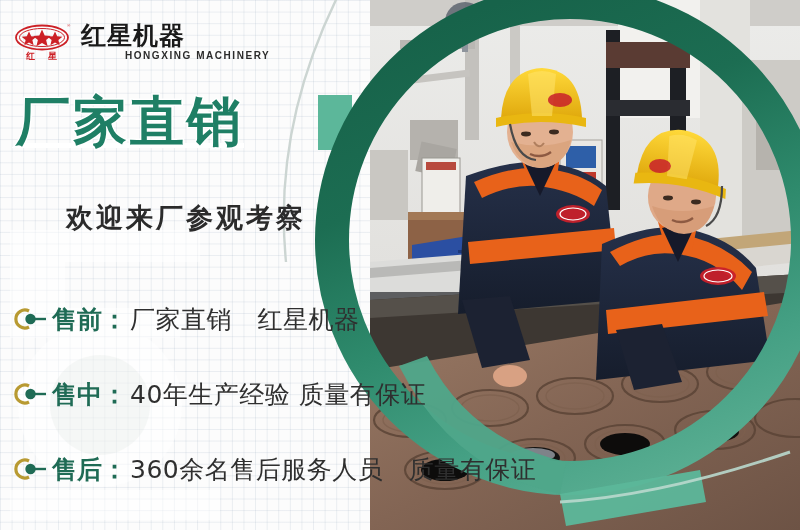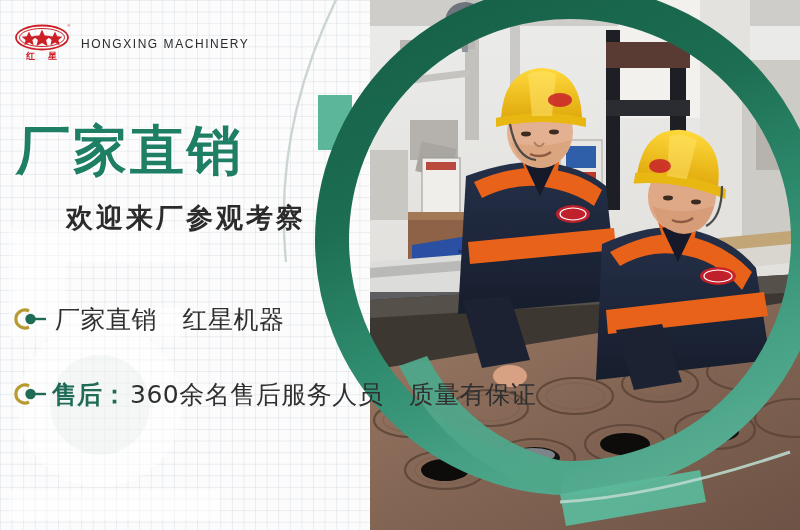--- a/index.html
+++ b/index.html
@@ -45,33 +45,35 @@
     display:flex;align-items:center;gap:9px;
   }
   .logo-mark{position:relative;width:58px;height:40px;}
   .logo-mark svg{display:block;}
   .logo-text{display:flex;flex-direction:column;line-height:1;}
   .logo-cn{
     font-family:"DejaVu Sans","Liberation Sans",sans-serif;
     font-size:25px;font-weight:700;color:#1a1a1a;letter-spacing:1px;
   }
   .logo-en{
-    font-size:12px;font-weight:400;color:#2b2b2b;
+    font-size:10px;font-weight:700;color:#2b2b2b;
     letter-spacing:1.55px;margin-top:3px;
     font-family:"Liberation Sans",sans-serif;
+    margin-left:44px;
   }
 
   .headline{
-    position:absolute;left:16px;top:124px;z-index:8;
+    position:absolute;left:16px;top:95px;z-index:8;
     font-family:"DejaVu Sans","Liberation Sans",sans-serif;
     font-size:54px;font-weight:700;color:#1f7f65;
     letter-spacing:3px;line-height:1;
     -webkit-text-stroke:2.5px #ffffff;
     paint-order:stroke fill;
     text-shadow:0 0 0 #fff;
+    text-decoration:underline;
   }
   .subhead{
     position:absolute;left:66px;top:204px;z-index:8;
     font-family:"DejaVu Sans","Liberation Sans",sans-serif;
     font-size:27px;font-weight:700;color:#2b2b2b;
     letter-spacing:3px;line-height:1;
   }
 
   .bullets{position:absolute;left:14px;top:296px;z-index:8;}
   .bullet{
@@ -326,41 +328,54 @@
           <polygon points="15,9.5 17.2,14.3 22.4,14.8 18.4,18.1 19.6,23.2 15,20.4 10.4,23.2 11.6,18.1 7.6,14.8 12.8,14.3"></polygon>
           <polygon points="28,7.5 30.7,13.4 37,14 32.1,18.1 33.6,24.3 28,21 22.4,24.3 23.9,18.1 19,14 25.3,13.4"></polygon>
           <polygon points="41,9.5 43.2,14.3 48.4,14.8 44.4,18.1 45.6,23.2 41,20.4 36.4,23.2 37.6,18.1 33.6,14.8 38.8,14.3"></polygon>
         </g>
         <text x="53" y="5" font-size="4.4" fill="#cc2026" font-family="Liberation Sans, sans-serif">®</text>
         <text x="12" y="37" font-size="9" fill="#cc2026" font-weight="bold" font-family="DejaVu Sans, sans-serif">红</text>
         <text x="34" y="37" font-size="9" fill="#cc2026" font-weight="bold" font-family="DejaVu Sans, sans-serif">星</text>
       </svg>
     </div>
     <div class="logo-text">
+      <span class="logo-cn">红星机器</span>
       <span class="logo-en">HONGXING MACHINERY</span>
     </div>
   </div>
 
   <div class="headline">厂家直销</div>
 
   <div class="subhead">欢迎来厂参观考察</div>
 
   <div class="bullets">
 
     <div class="bullet">
       <span class="b-icon">
         <svg viewBox="0 0 34 24" width="34" height="24">
           <path d="M15 4 A9 9 0 1 0 15 20" fill="none" stroke="#b89a32" stroke-width="3.2" stroke-linecap="butt"></path>
           <circle cx="16.5" cy="12" r="5.2" fill="#1f6b55"></circle>
           <line x1="20" y1="12" x2="32" y2="12" stroke="#1f6b55" stroke-width="2.4"></line>
         </svg>
       </span>
+      <span class="b-label">售前：</span>
       <span class="b-text">厂家直销　红星机器</span>
     </div>
 
+    <div class="bullet">
+      <span class="b-icon">
+        <svg viewBox="0 0 34 24" width="34" height="24">
+          <path d="M15 4 A9 9 0 1 0 15 20" fill="none" stroke="#b89a32" stroke-width="3.2" stroke-linecap="butt"></path>
+          <circle cx="16.5" cy="12" r="5.2" fill="#1f6b55"></circle>
+          <line x1="20" y1="12" x2="32" y2="12" stroke="#1f6b55" stroke-width="2.4"></line>
+        </svg>
+      </span>
+      <span class="b-label">售中：</span>
+      <span class="b-text">40年生产经验 质量有保证</span>
+    </div>
 
     <div class="bullet">
       <span class="b-icon">
         <svg viewBox="0 0 34 24" width="34" height="24">
           <path d="M15 4 A9 9 0 1 0 15 20" fill="none" stroke="#b89a32" stroke-width="3.2" stroke-linecap="butt"></path>
           <circle cx="16.5" cy="12" r="5.2" fill="#1f6b55"></circle>
           <line x1="20" y1="12" x2="32" y2="12" stroke="#1f6b55" stroke-width="2.4"></line>
         </svg>
       </span>
       <span class="b-label">售后：</span>

